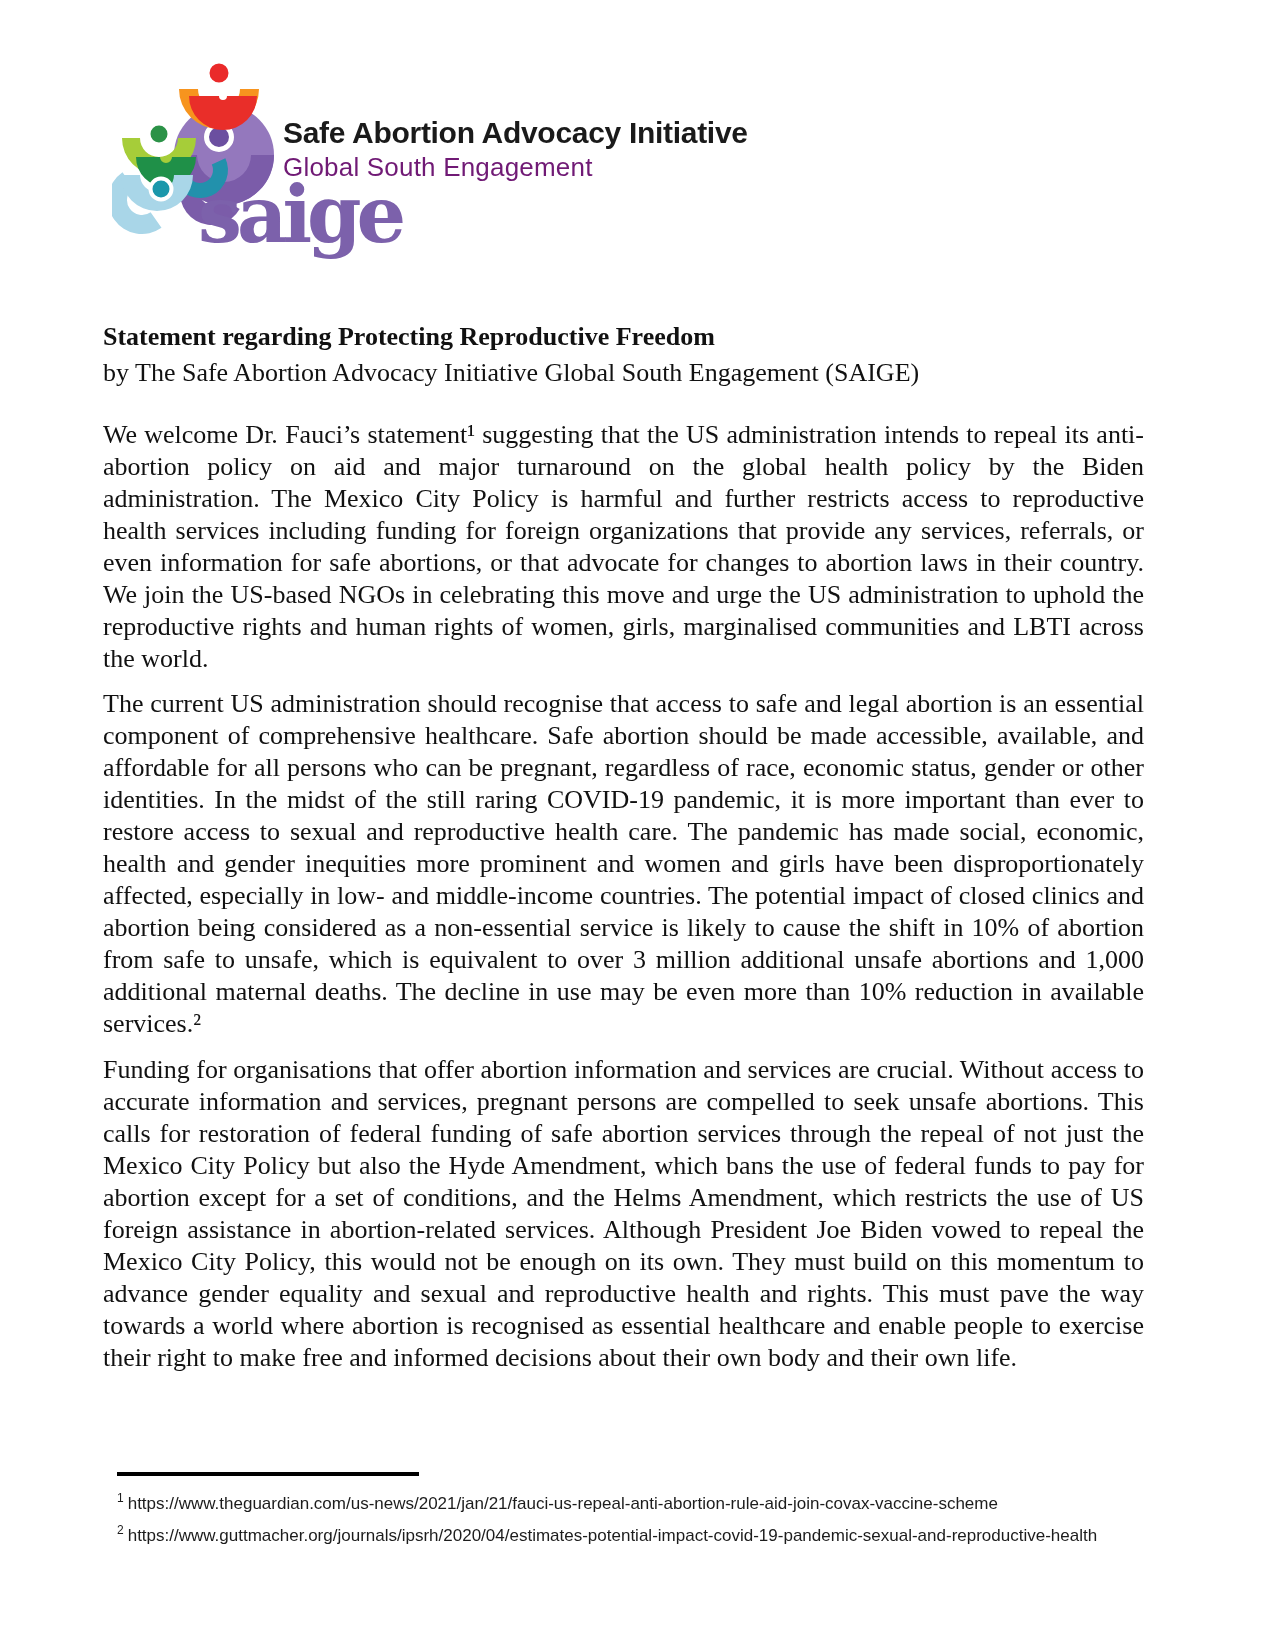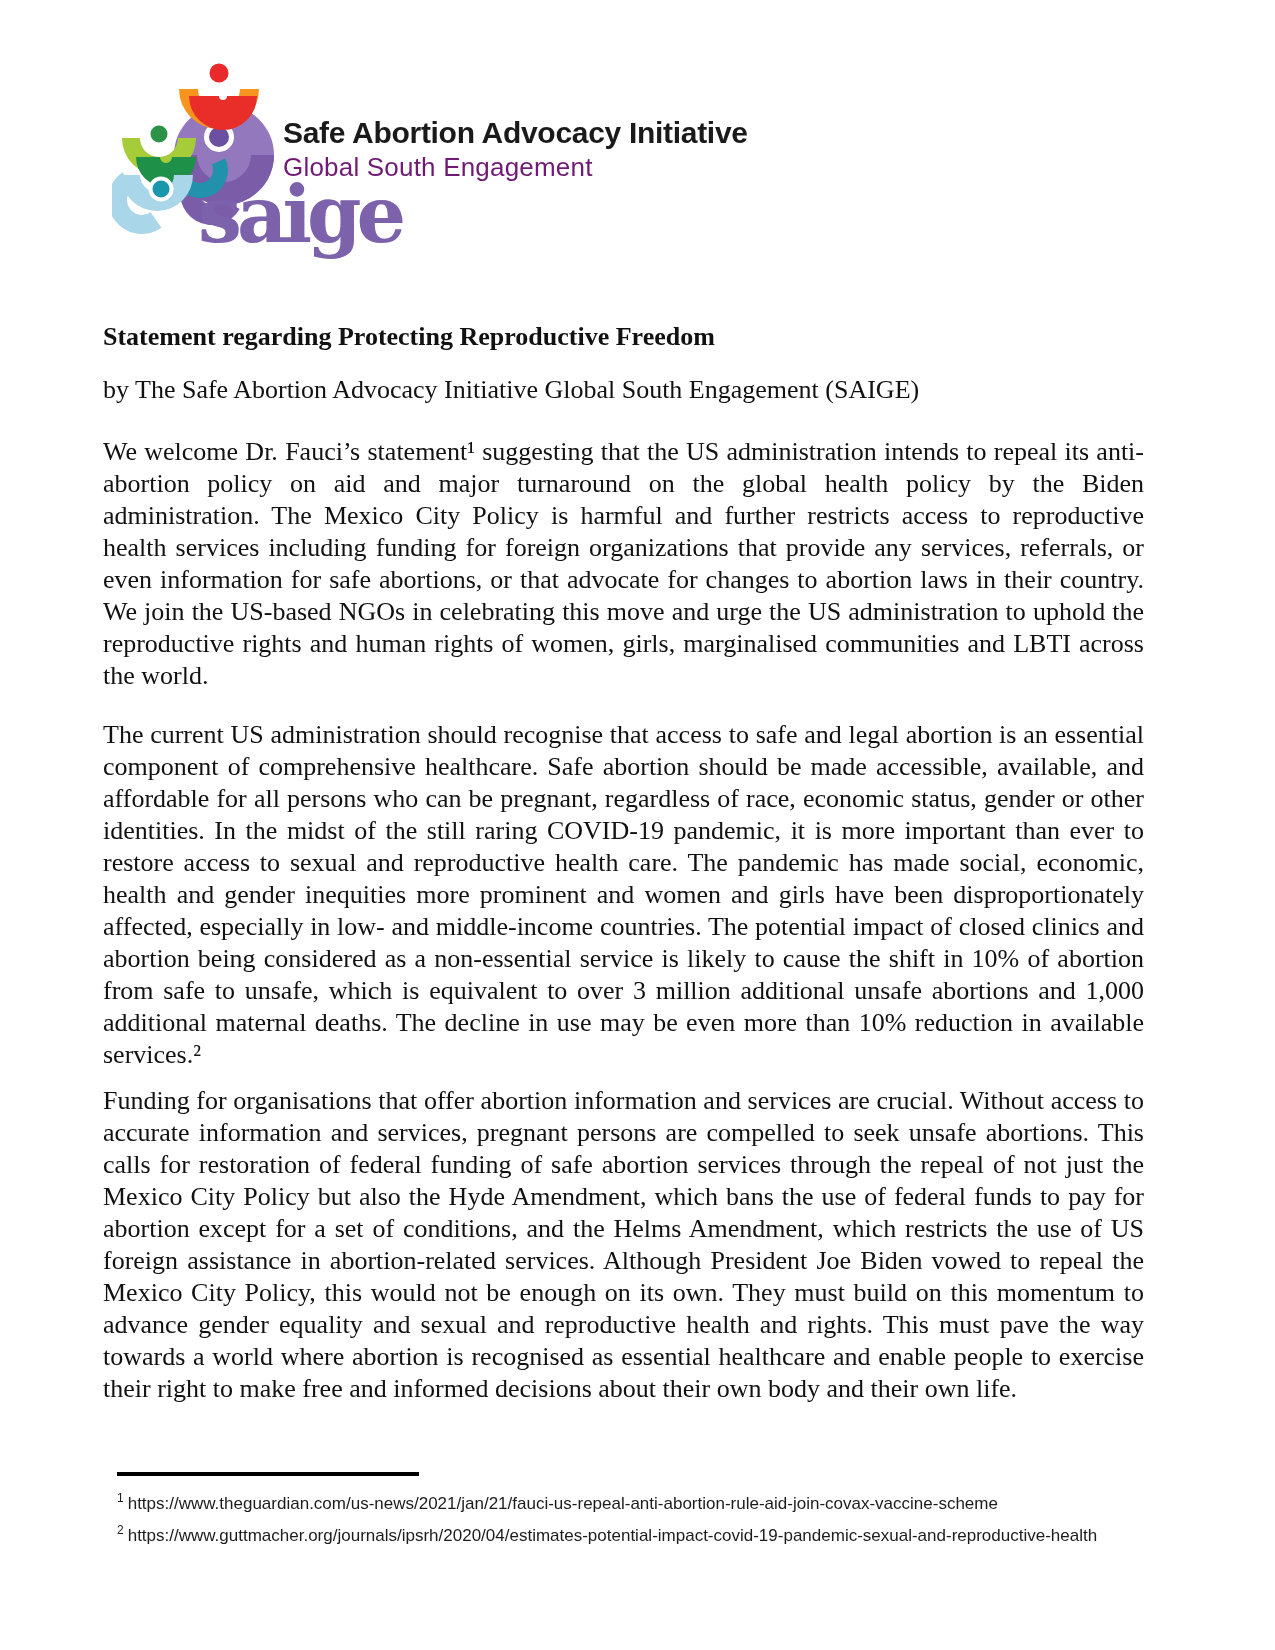--- a/index.html
+++ b/index.html
@@ -54,30 +54,30 @@
   }
   .doc-title {
     font-size: 26px;
     font-weight: bold;
     line-height: 34px;
     margin: 0;
   }
   .doc-byline {
     font-size: 26px;
     line-height: 34px;
-    margin-top: 19px;
+    margin-top: 2px;
   }
   .doc p {
     font-size: 26px;
     line-height: 32px;
     text-align: justify;
     margin: 0;
   }
   .doc p.para-1 { margin-top: 29px; }
-  .doc p.para-2 { margin-top: 27px; }
+  .doc p.para-2 { margin-top: 13px; }
   .doc p.para-3 { margin-top: 14px; }
 
   
   .footnotes {
     position: absolute;
     left: 117px;
     top: 1472px;
     width: 1100px;
     font-family: "Liberation Sans", sans-serif;
     color: #1c1c1c;

